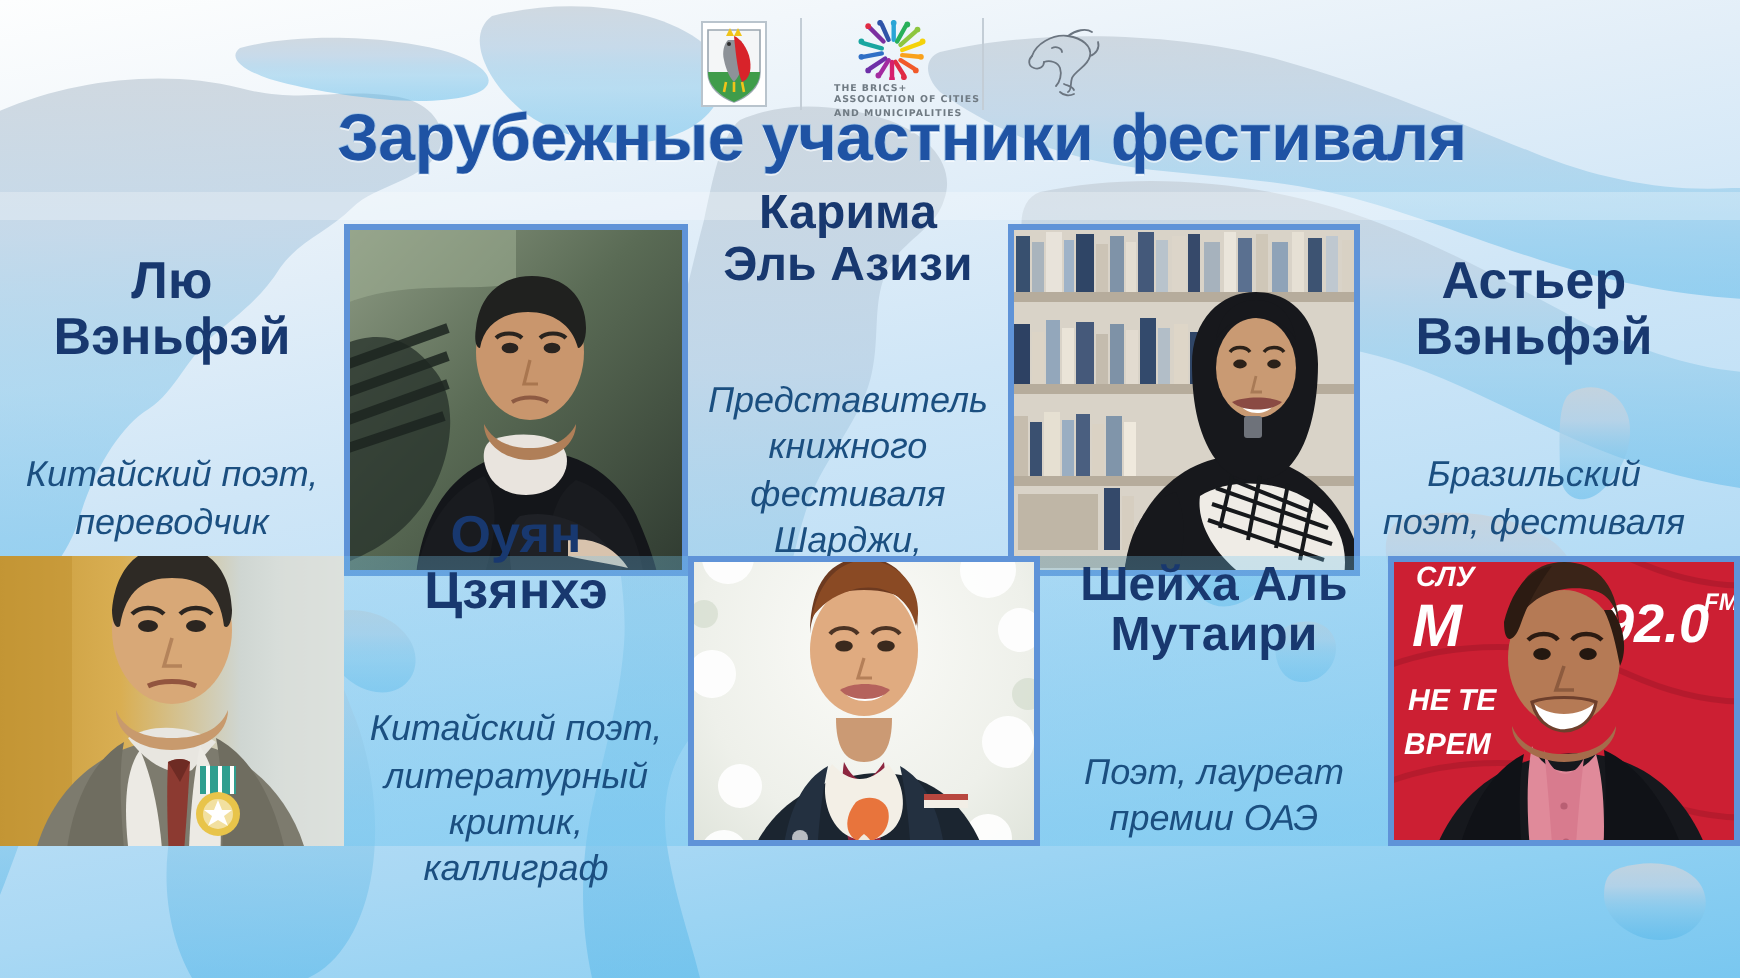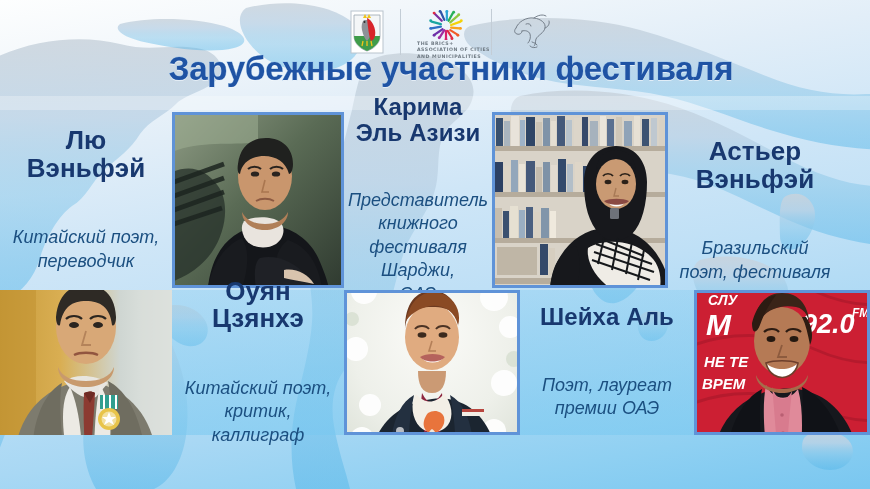--- a/index.html
+++ b/index.html
@@ -38,21 +38,21 @@
     color:#1f53a4;
     -webkit-text-stroke:0.8px #9dc3e6;
     paint-order:stroke fill;
     text-shadow:0 1px 0 rgba(255,255,255,.65);
     white-space:nowrap;
   }
 
   
   .row{position:absolute;left:0;width:870px;display:flex;}
   .row-top{top:112px;height:176px;}
-  .row-bot{top:290px;height:145px;}
+  .row-bot{top:278px;height:145px;}
 
   .card{position:relative;height:100%;box-sizing:border-box;gap:37px;}
   .card.photo{overflow:hidden;background:#79b9dd;font-style:italic;}
   .card.photo .frame{position:absolute;inset:0;border:3px solid #5f93d8;box-sizing:border-box;pointer-events:none;}
   .card.photo.noframe .frame{border:none;}
   .photo-img{position:absolute;inset:0;width:100%;height:100%;display:block;}
 
   .card.text{
     display:flex;flex-direction:column;align-items:center;justify-content:center;
     text-align:center;padding:4px 8px;box-sizing:border-box;
@@ -251,21 +251,21 @@
         <path d="M84,89 C89,86 97,86 102,89" stroke="#8d5a42" stroke-width="2" fill="none"></path>
         <path d="M70,100 C70,110 80,118 93,118 C106,118 116,110 116,100 C112,108 104,112 93,112 C82,112 74,108 70,100 Z" fill="#b07f58"></path>
         <path d="M116,128 C134,134 146,150 150,176 L104,176 C100,156 104,136 116,128 Z" fill="#191b1f"></path>
         <path d="M36,176 C40,152 52,134 70,126 C78,138 76,158 70,176 Z" fill="#191b1f"></path>
         <path d="M88,146 C104,142 124,150 134,164 C138,170 140,174 140,176 L84,176 C82,164 82,150 88,146 Z" fill="#1f2126"></path>
         <path d="M112,158 C124,156 136,162 142,172 C134,170 120,168 112,166 Z" fill="#d8c3ad"></path>
       </svg>
       <div class="frame"></div>
     </div>
 
-    <div class="card text" style="width:148px;">
+    <div class="card text" style="width:160px;">
       <div class="nm nm-md">
         <div>Карима</div>
         <div>Эль Азизи</div>
       </div>
       <div class="rl rl-sm">
         <div>Представитель</div>
         <div>книжного</div>
         <div>фестиваля Шарджи,</div>
         <div>ОАЭ</div>
       </div>
@@ -353,21 +353,21 @@
         <g stroke="#16181b" stroke-width="2" fill="none">
           <path d="M102,140 L162,160 M100,148 L158,168 M104,132 L160,152 M112,128 L152,144"></path>
           <path d="M112,126 L106,152 M126,126 L120,158 M140,130 L134,162 M152,138 L146,168"></path>
         </g>
         <path d="M58,176 C60,152 70,138 84,134 C90,148 88,164 84,176 Z" fill="#17181c"></path>
         <rect x="118" y="96" width="9" height="11" rx="1.5" fill="#6e727a"></rect>
       </svg>
       <div class="frame"></div>
     </div>
 
-    <div class="card text" style="width:174px;justify-content:flex-end;">
+    <div class="card text" style="width:174px;">
       <div class="nm nm-lg">
         <div>Астьер</div>
         <div>Вэньфэй</div>
       </div>
       <div class="rl rl-sm">
         <div>Бразильский</div>
         <div>поэт, фестиваля</div>
       </div>
     </div>
   </div>
@@ -418,20 +418,21 @@
       <div class="frame"></div>
     </div>
 
     <div class="card text tint" style="width:172px;">
       <div class="nm nm-lg">
         <div>Оуян</div>
         <div>Цзянхэ</div>
       </div>
       <div class="rl rl-sm">
         <div>Китайский поэт,</div>
+        <div>литературный</div>
         <div>критик, каллиграф</div>
       </div>
     </div>
 
     <div class="card photo" style="width:176px;">
       <svg class="photo-img" viewBox="0 0 176 199" preserveAspectRatio="xMidYMid slice" aria-hidden="true">
         <defs>
           <radialGradient id="p4bg" cx="50%" cy="35%" r="85%">
             <stop offset="0%" stop-color="#fbfbf8"></stop>
               <stop offset="55%" stop-color="#eef0ea"></stop>
@@ -485,20 +486,21 @@
         <rect x="118" y="146" width="22" height="7" fill="#f2eee6"></rect>
         <rect x="118" y="146" width="22" height="3" fill="#b8473f"></rect>
         <circle cx="56" cy="168" r="4" fill="#b8bcc2"></circle>
       </svg>
       <div class="frame"></div>
     </div>
 
     <div class="card text tint" style="width:174px;">
       <div class="nm nm-md">
         <div>Шейха Аль</div>
+        <div>Мутаири</div>
       </div>
       <div class="rl rl-sm">
         <div>Поэт, лауреат</div>
         <div>премии ОАЭ</div>
       </div>
     </div>
 
     <div class="card photo" style="width:176px;">
       <svg class="photo-img" viewBox="0 0 176 199" preserveAspectRatio="xMidYMid slice" aria-hidden="true">
         <rect width="176" height="199" fill="#cc1f33"></rect>

